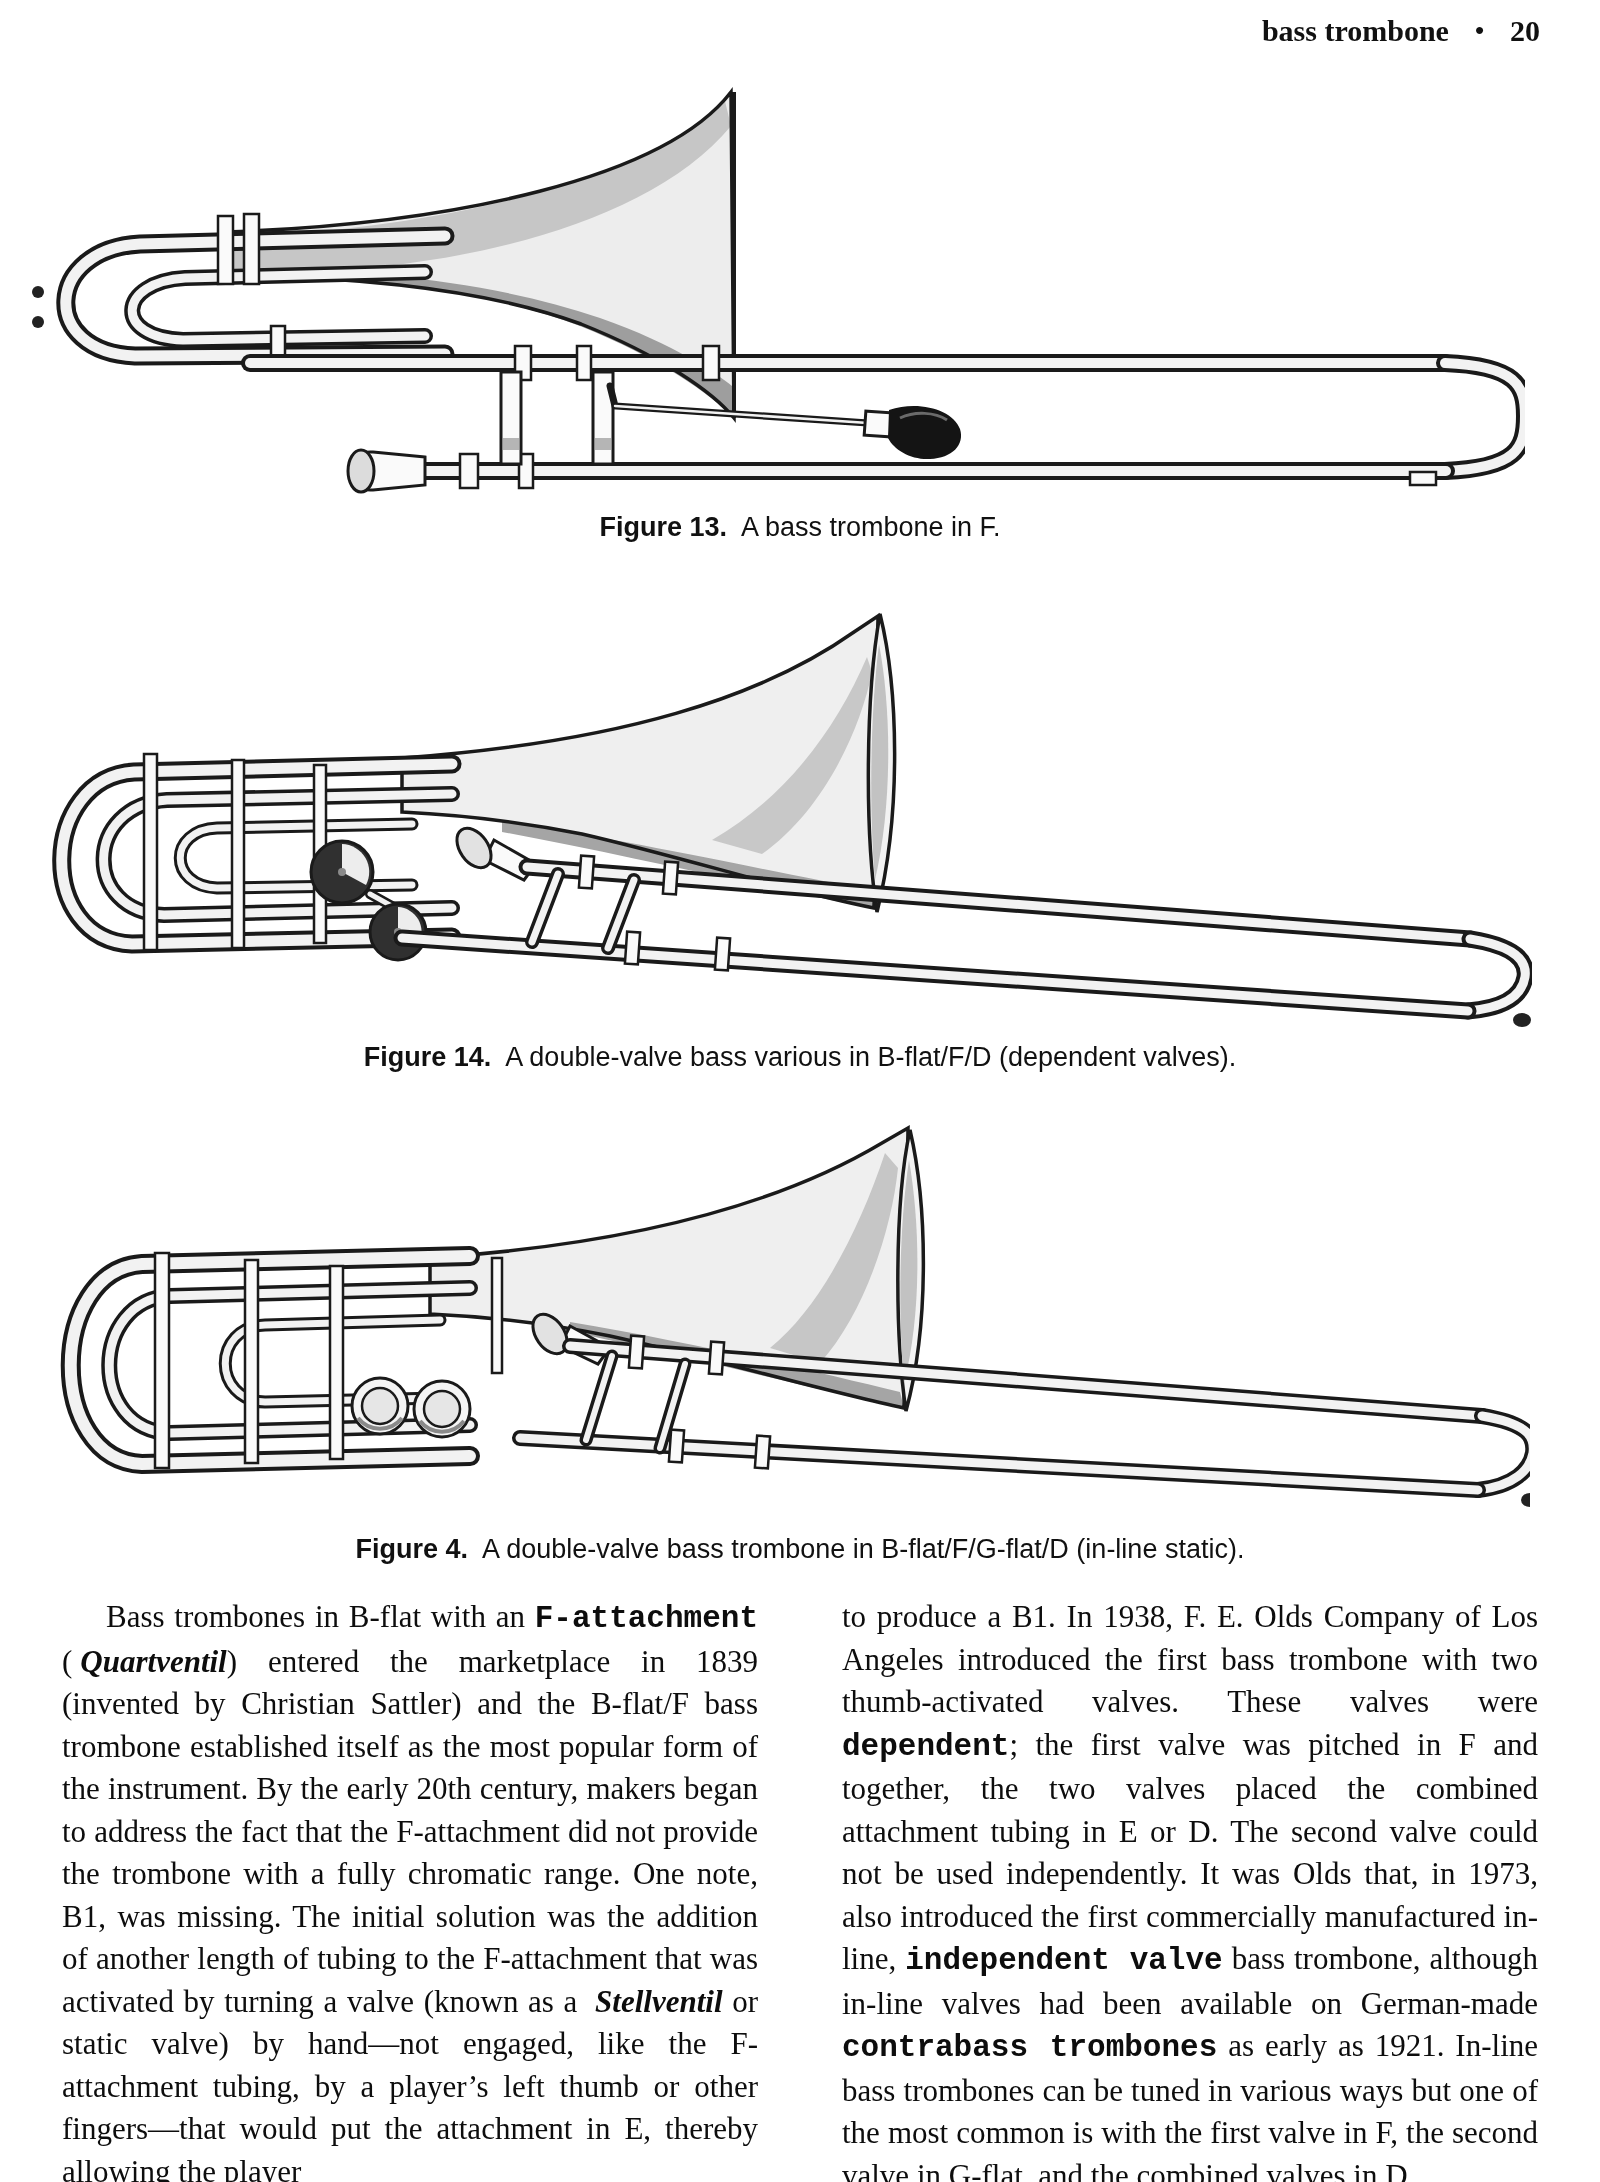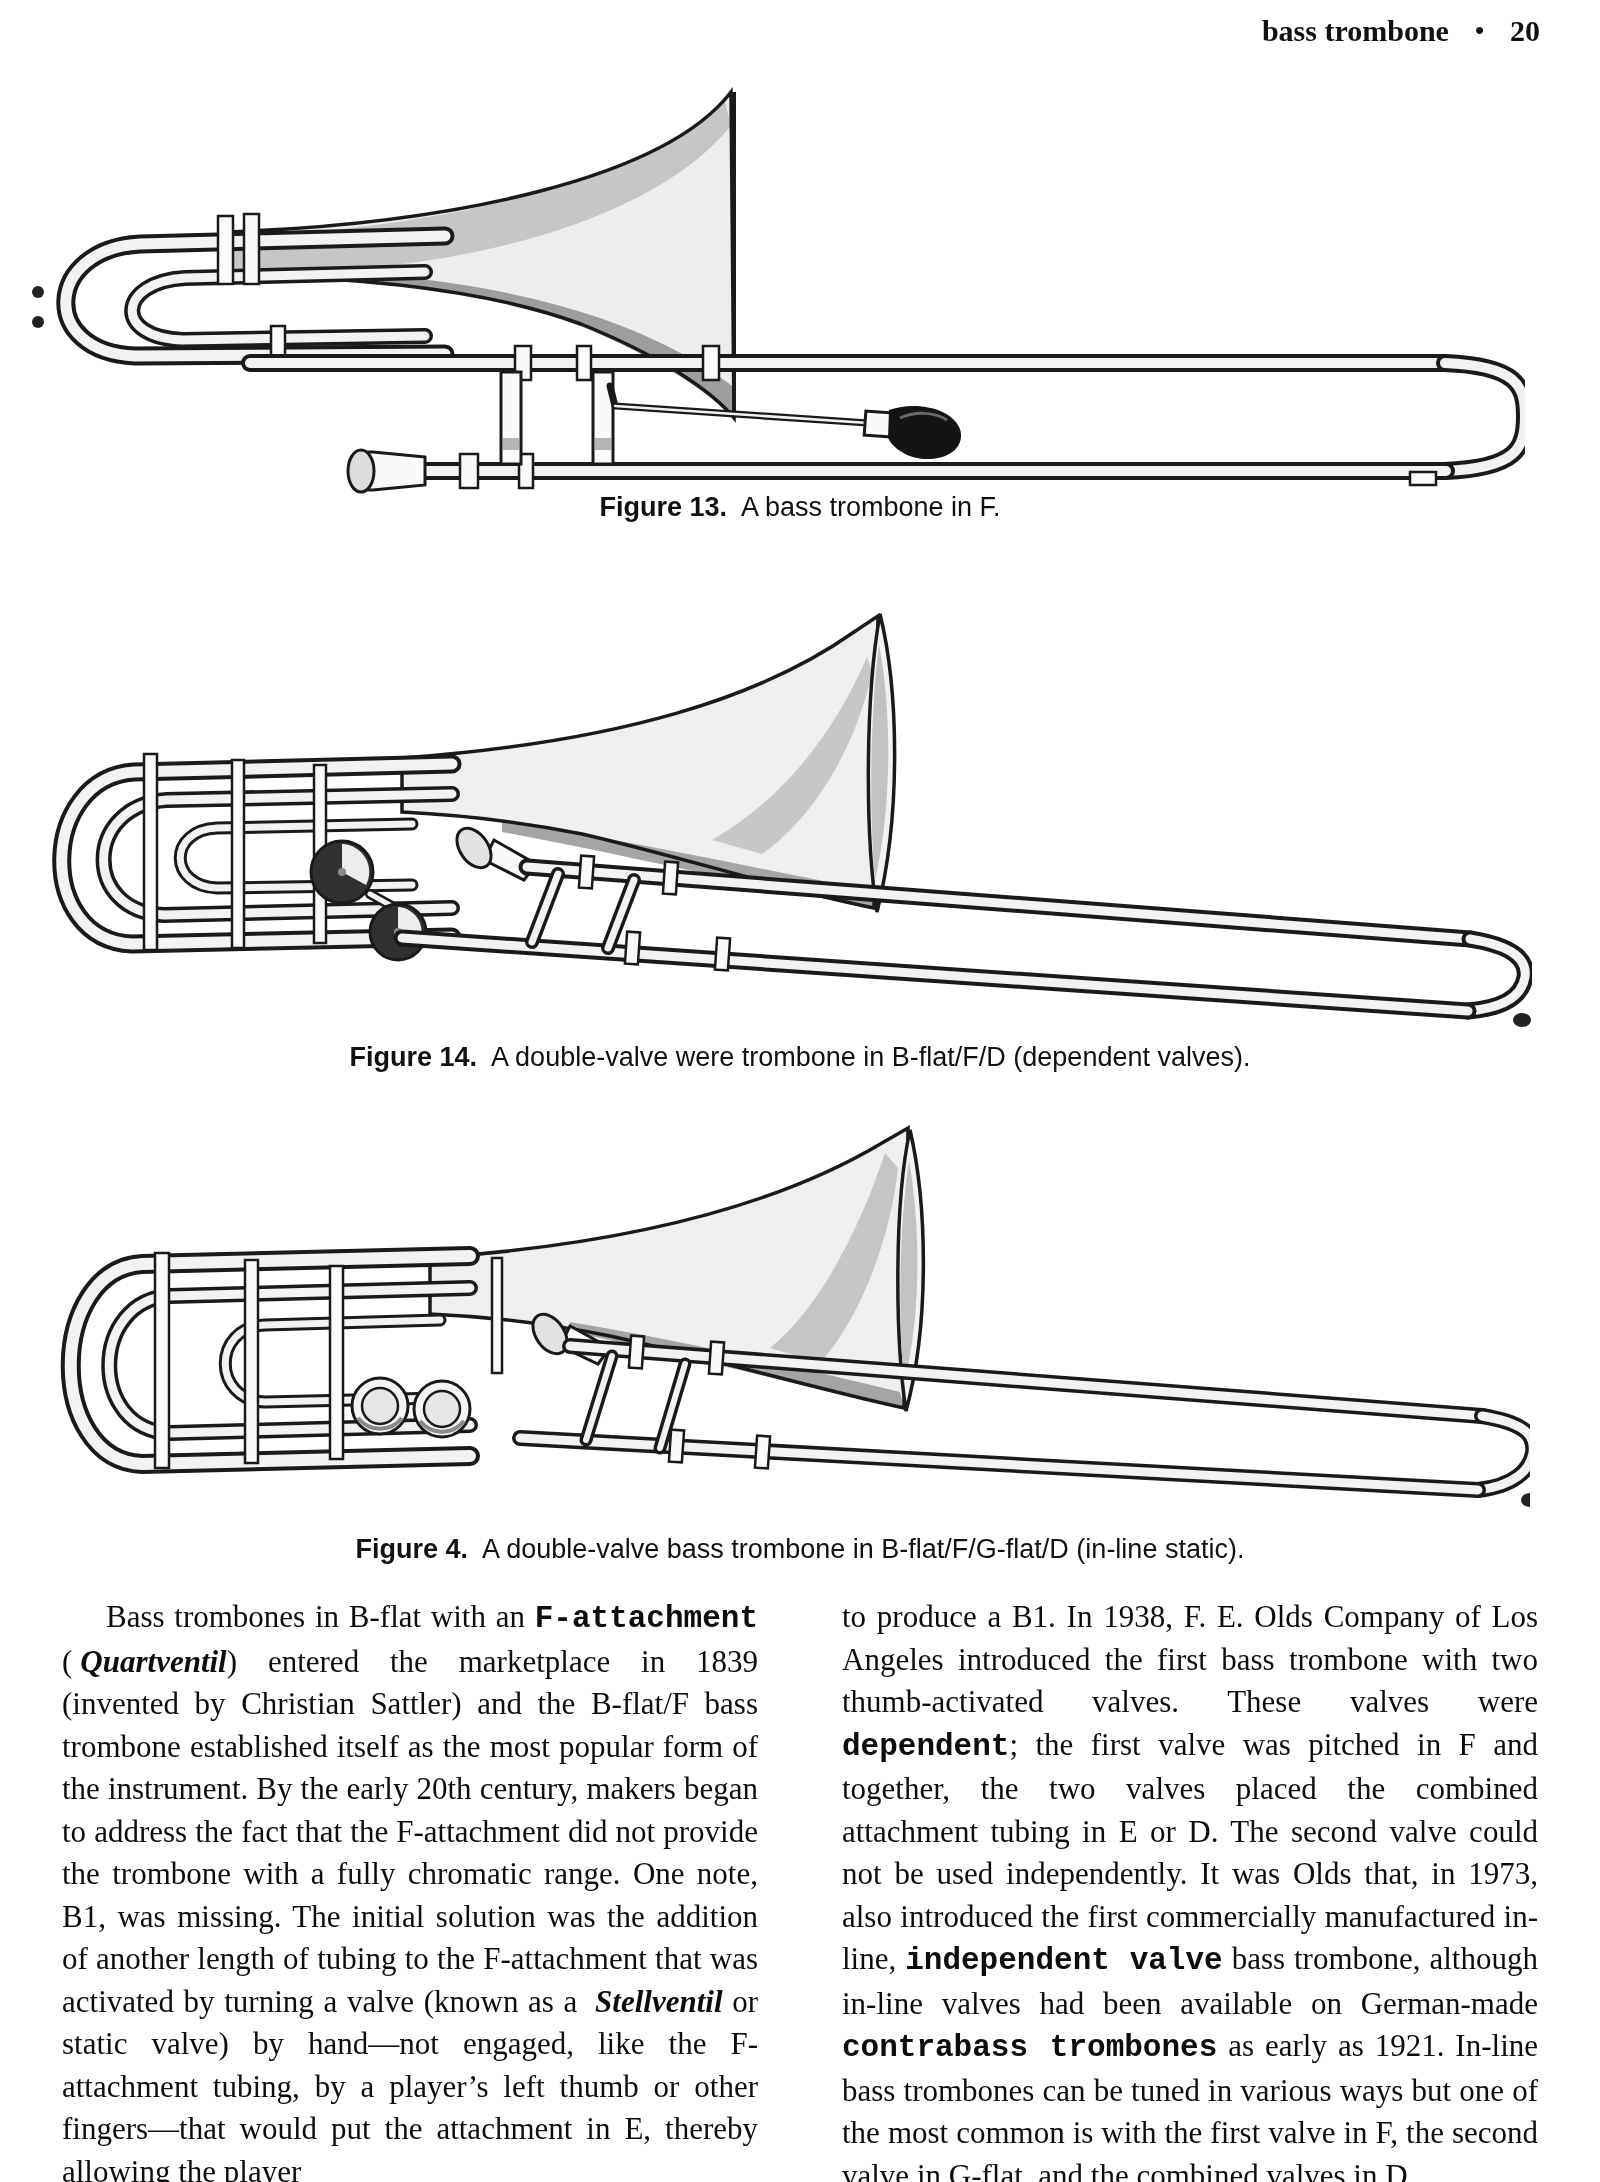--- a/index.html
+++ b/index.html
@@ -95,21 +95,21 @@
       <path d="M864,324 C894,314 928,324 935,343 C940,359 927,372 905,373 C886,374 869,364 863,352 Z" fill="#141414"></path>
       <path d="M875,332 C890,325 910,326 922,334" stroke="#6a6a6a" stroke-width="3" fill="none"></path>
     </g>
 
     <g>
       <path class="wht" stroke-width="3" d="M400,371 L348,366 C334,365 330,371 330,385 C330,399 334,405 348,404 L400,399 Z"></path>
       <ellipse cx="336" cy="385" rx="13" ry="21" fill="#dcdcdc" stroke="#1a1a1a" stroke-width="3"></ellipse>
     </g>
   </svg>
 </div>
-<div class="caption" style="top:492px;">
+<div class="caption" style="top:512px;">
   <span class="lbl">Figure 13.</span><span>A bass trombone in F.</span>
 </div>
 
 <div class="fig" style="top:602px;left:22px;">
   <svg width="1510" height="432" viewBox="0 0 1510 432">
 
     <g>
       <path d="M380,156 C600,140 740,95 832,30 L856,14 L852,306 C770,290 660,255 560,232 C490,218 420,212 380,210 Z" fill="#efefef" stroke="none"></path>
       <path d="M845,55 C815,125 765,195 690,238 L740,252 C800,210 838,130 850,70 Z" fill="#c8c8c8" stroke="none"></path>
       <path d="M852,306 C740,286 600,252 480,230 L480,220 C620,240 760,272 848,288 Z" fill="#a5a5a5" stroke="none"></path>
@@ -160,21 +160,21 @@
       <path class="ti" stroke-width="7" d="M612,278 L586,346"></path>
       <rect class="wht" x="558" y="254" width="13" height="32" stroke-width="2.5" transform="rotate(4 564 270)"></rect>
       <rect class="wht" x="642" y="260" width="13" height="32" stroke-width="2.5" transform="rotate(4 648 276)"></rect>
       <rect class="wht" x="604" y="330" width="13" height="32" stroke-width="2.5" transform="rotate(4 610 346)"></rect>
       <rect class="wht" x="694" y="336" width="13" height="32" stroke-width="2.5" transform="rotate(4 700 352)"></rect>
       <ellipse cx="1500" cy="418" rx="9" ry="7" fill="#222"></ellipse>
     </g>
   </svg>
 </div>
 <div class="caption" style="top:1042px;">
-  <span class="lbl">Figure 14.</span><span>A double-valve were trombone in B-flat/F/D (dependent valves).</span>
+  <span class="lbl">Figure 14.</span><span>A double-valve bass various in B-flat/F/D (dependent valves).</span>
 </div>
 
 <div class="fig" style="top:1108px;left:30px;">
   <svg width="1500" height="404" viewBox="0 0 1500 404">
 
     <g>
       <path d="M400,150 C620,135 760,90 852,35 L878,20 L874,300 C790,282 680,250 580,228 C510,214 445,208 400,206 Z" fill="#efefef" stroke="none"></path>
       <path d="M855,45 C830,120 790,200 740,240 L790,255 C835,205 862,120 868,60 Z" fill="#c6c6c6" stroke="none"></path>
       <path d="M874,300 C770,278 650,246 540,224 L540,214 C660,234 780,262 870,284 Z" fill="#a5a5a5" stroke="none"></path>
       <path class="outl" stroke-width="3.5" d="M400,150 C620,135 760,90 852,35 L878,20 L874,300 C790,282 680,250 580,228 C510,214 445,208 400,206 Z"></path>

